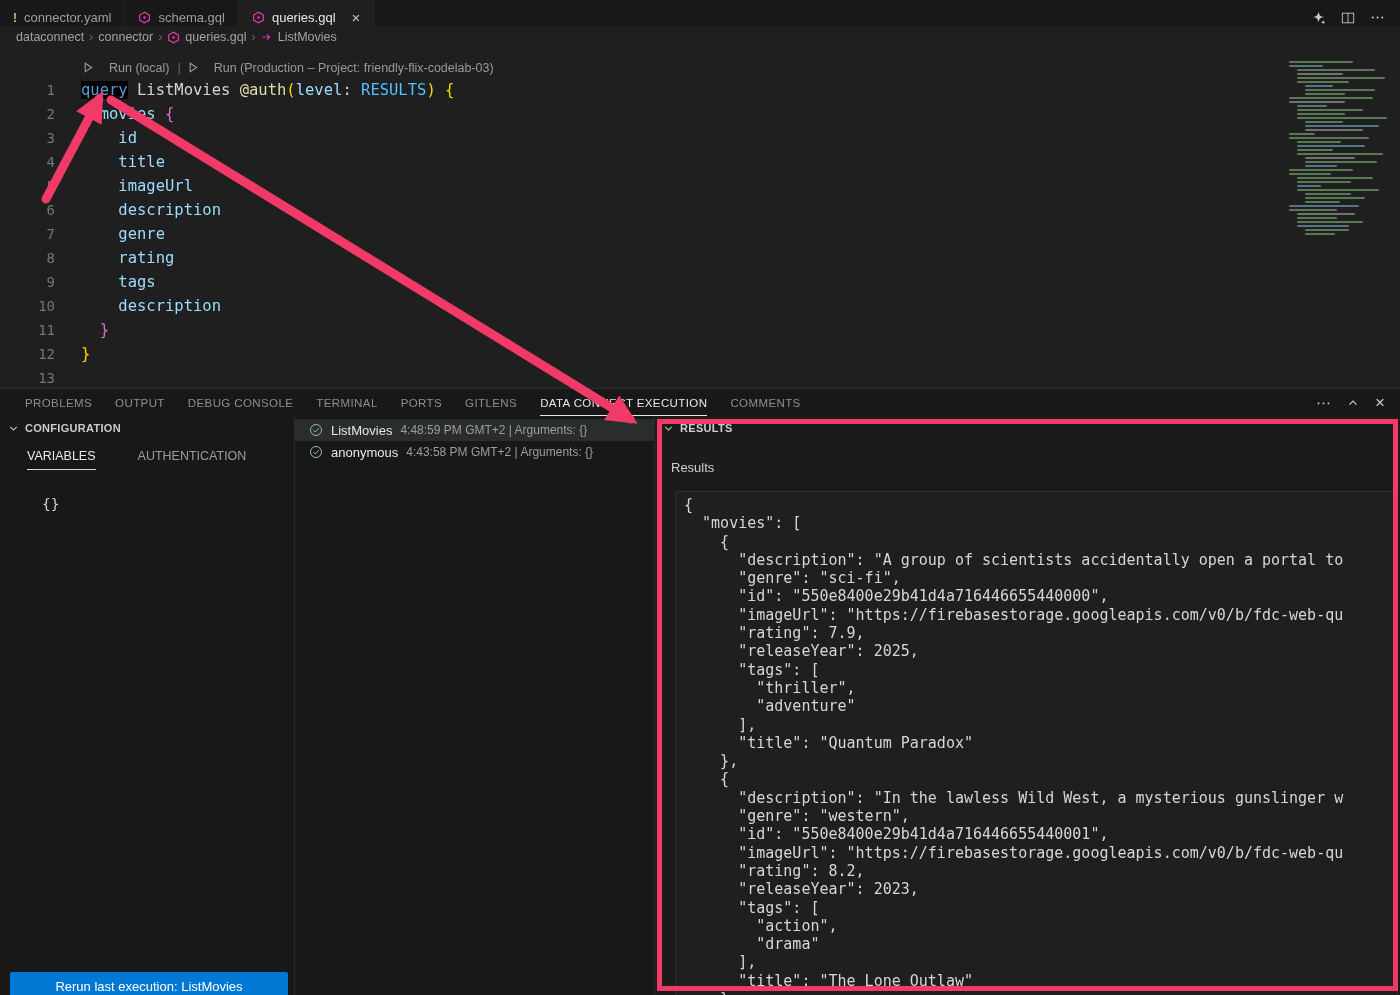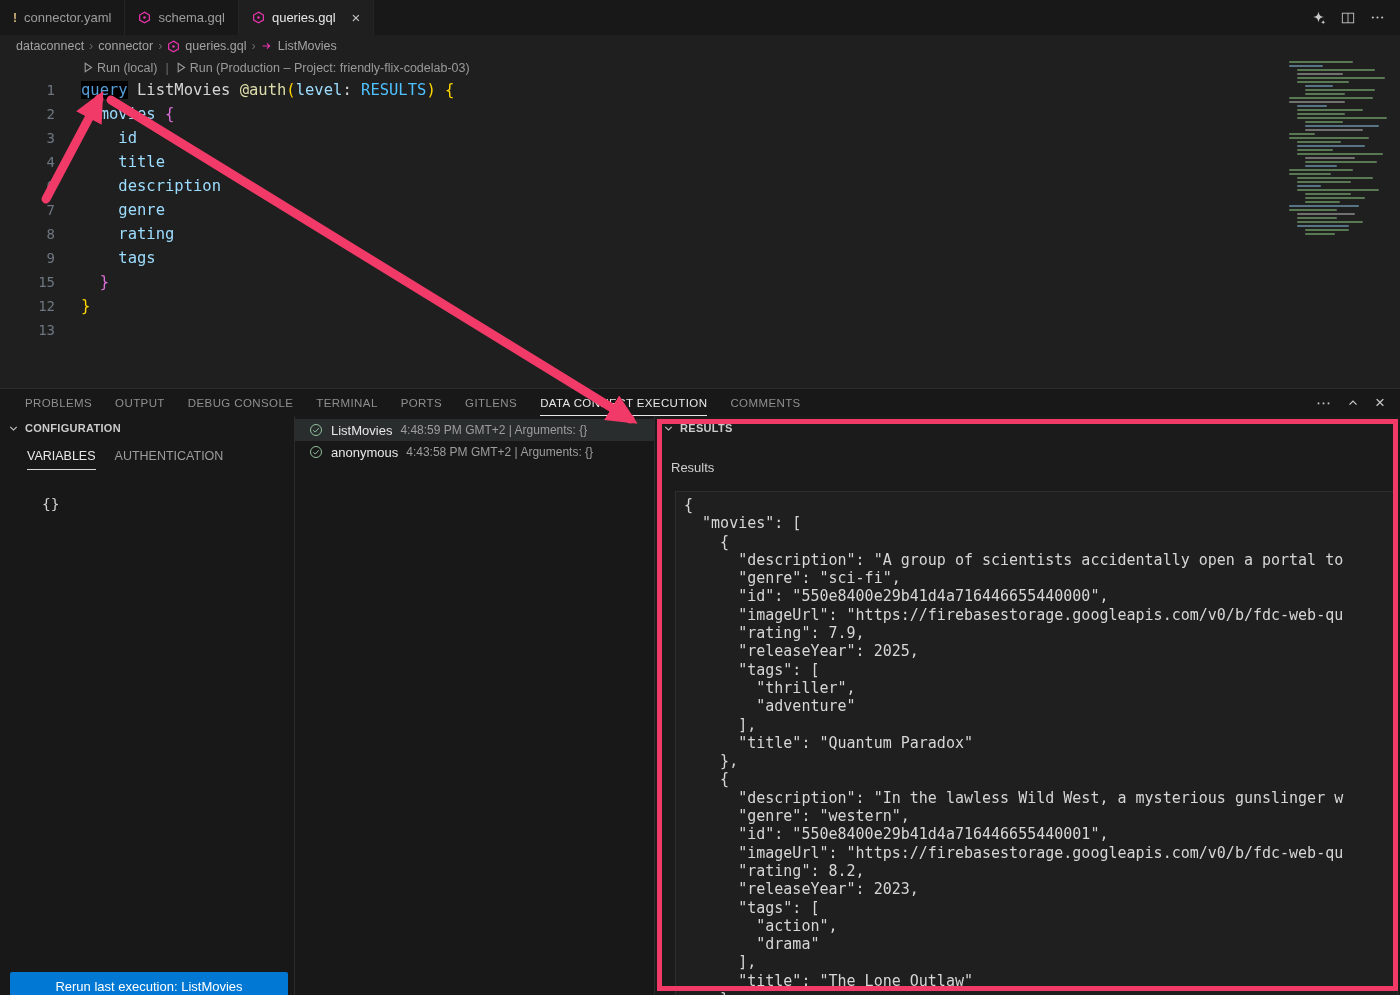--- a/index.html
+++ b/index.html
@@ -11,29 +11,29 @@
   .tabbar{position:absolute;left:0;top:0;width:100%;height:35px;background:#181818;display:flex;align-items:stretch}
   .tabs{display:flex;align-items:stretch}
   .tab{display:flex;align-items:center;gap:7px;padding:0 13px;background:#181818;color:#9d9d9d;
        font-size:13px;border-right:1px solid #252526;cursor:pointer;white-space:nowrap}
   .tab.active{background:#1f1f1f;color:#e7e7e7}
   .tab .close{margin-left:9px;font-size:15px;color:#c5c5c5;cursor:pointer}
   .tab-actions{margin-left:auto;display:flex;align-items:center;gap:15px;padding-right:15px}
   .icn{display:inline-flex;align-items:center;justify-content:center}
 
   
-  .breadcrumb{position:absolute;top:35px;left:0;width:100%;height:22px;background:#1f1f1f;display:flex;
+  .breadcrumb{position:absolute;top:26px;left:0;width:100%;height:22px;background:#1f1f1f;display:flex;
               align-items:center;padding-left:16px;font-size:12.5px;color:#a3a3a3}
   .crumb{display:inline-flex;align-items:center;gap:5px;cursor:pointer}
   .crumb-sep{color:#6b6b6b;margin:0 5px}
 
   
   .editor{position:absolute;top:57px;left:0;width:100%;height:331px;background:#1f1f1f;overflow:hidden}
   .codelens{display:flex;align-items:center;gap:8px;padding-left:84px;height:21px;font-size:12.5px;color:#9a9a9a}
-  .cl-link{display:inline-flex;align-items:center;gap:4px;cursor:pointer}
+  .cl-link{display:inline-flex;align-items:center;gap:16px;cursor:pointer}
   .cl-div{color:#6a6a6a}
   .code-line{display:flex;height:24px;line-height:24px;font-family:"DejaVu Sans Mono",monospace;font-size:15.5px}
   .ln{width:55px;text-align:right;color:#6e7681;font-size:14px;flex:none}
   .lc{padding-left:26px;white-space:pre;color:#d4d4d4}
   .kw{color:#569cd6}.fn{color:#d4d4d4}.dec{color:#dcdcaa}.at{color:#9cdcfe}.cn{color:#4fc1ff}
   .b1{color:#ffd700}.b2{color:#da70d6}.pl{color:#d4d4d4}
   .sel{background:#000000}
   .minimap{position:absolute;right:0;top:0;width:117px;height:331px;background:#1f1f1f;cursor:pointer}
   .mbar{position:absolute;height:2px;border-radius:1px}
 
@@ -47,21 +47,21 @@
   .pact{color:#c9c9c9;font-size:15px;cursor:pointer;line-height:1}
   .pact-x{font-size:17px}
   .panel-body{position:absolute;top:27px;left:0;right:0;bottom:0;display:flex}
   .col{position:relative;overflow:hidden}
   .col-config{width:295px;border-right:1px solid #2b2b2b}
   .col-history{width:360px;border-right:1px solid #2b2b2b}
   .col-results{flex:1;background:#1b1b1b}
   .sect-head{height:24px;display:flex;align-items:center;gap:6px;padding-left:8px;font-size:11px;font-weight:bold;
              letter-spacing:.3px;color:#cccccc;cursor:pointer}
 
-  .cfg-tabs{display:flex;gap:19px;padding-left:27px;margin-top:9px;font-size:12.5px;color:#9d9d9d}
+  .cfg-tabs{display:flex;gap:42px;padding-left:27px;margin-top:9px;font-size:12.5px;color:#9d9d9d}
   .cfg-tab{padding-bottom:6px;cursor:pointer}
   .cfg-tab.active{color:#e9e9e9;border-bottom:1px solid #d7d7d7}
   .cfg-vars{margin:26px 0 0 42px;font-family:"DejaVu Sans Mono",monospace;font-size:14.5px;color:#cfcfcf;cursor:text}
 
   #hist-rows{margin-top:3px}
   .hist-row{height:22px;display:flex;align-items:center;gap:8px;padding-left:14px;cursor:pointer}
   .hist-row.selected{background:#2a2d2e}
   .hist-name{color:#e7e7e7;font-size:13px}
   .hist-meta{color:#9d9d9d;font-size:12px}
 
@@ -193,37 +193,45 @@
         </div>
         <div class="code-line">
           <span class="ln">3</span>
           <span class="lc"><span class="pl">    </span><span class="at">id</span></span>
         </div>
         <div class="code-line">
           <span class="ln">4</span>
           <span class="lc"><span class="pl">    </span><span class="at">title</span></span>
         </div>
         <div class="code-line">
+          <span class="ln">5</span>
+          <span class="lc"><span class="pl">    </span><span class="at">imageUrl</span></span>
+        </div>
+        <div class="code-line">
           <span class="ln">6</span>
           <span class="lc"><span class="pl">    </span><span class="at">description</span></span>
         </div>
         <div class="code-line">
           <span class="ln">7</span>
           <span class="lc"><span class="pl">    </span><span class="at">genre</span></span>
         </div>
         <div class="code-line">
           <span class="ln">8</span>
           <span class="lc"><span class="pl">    </span><span class="at">rating</span></span>
         </div>
         <div class="code-line">
           <span class="ln">9</span>
           <span class="lc"><span class="pl">    </span><span class="at">tags</span></span>
         </div>
         <div class="code-line">
-          <span class="ln">15</span>
+          <span class="ln">10</span>
+          <span class="lc"><span class="pl">    </span><span class="at">description</span></span>
+        </div>
+        <div class="code-line">
+          <span class="ln">11</span>
           <span class="lc"><span class="pl">  </span><span class="b2">}</span></span>
         </div>
         <div class="code-line">
           <span class="ln">12</span>
           <span class="lc"><span class="b1">}</span></span>
         </div>
         <div class="code-line">
           <span class="ln">13</span>
           <span class="lc"></span>
         </div>

